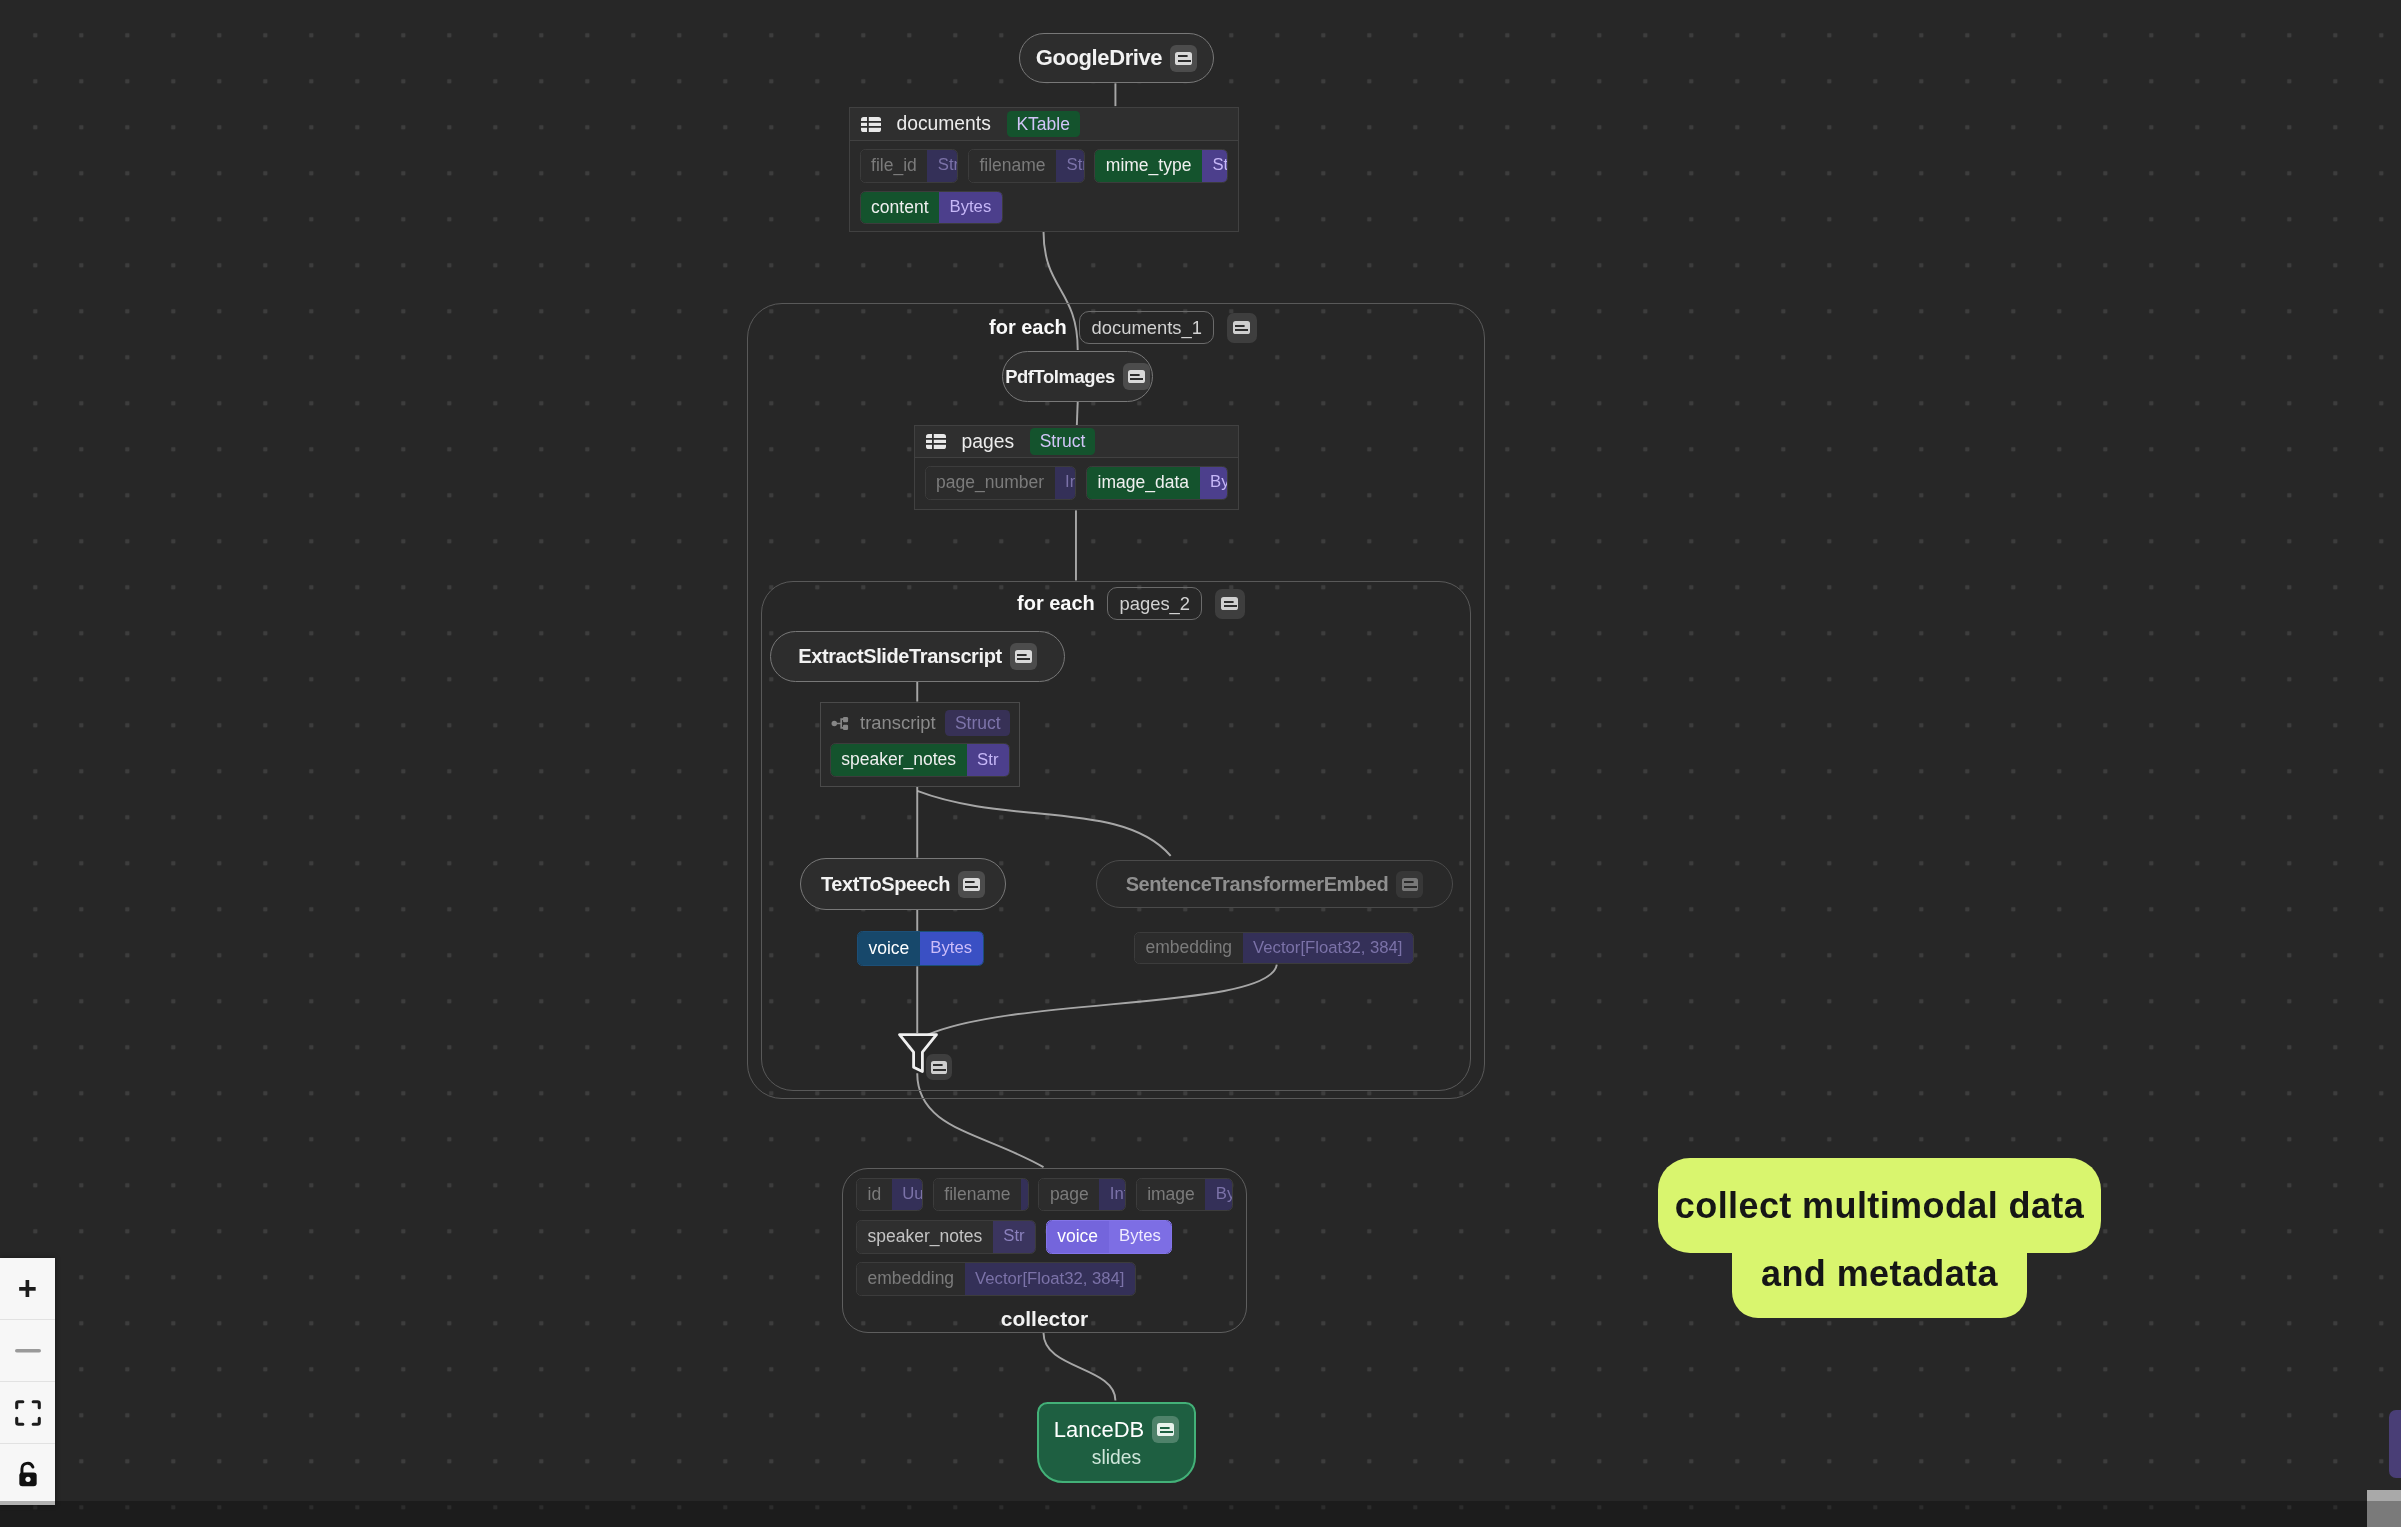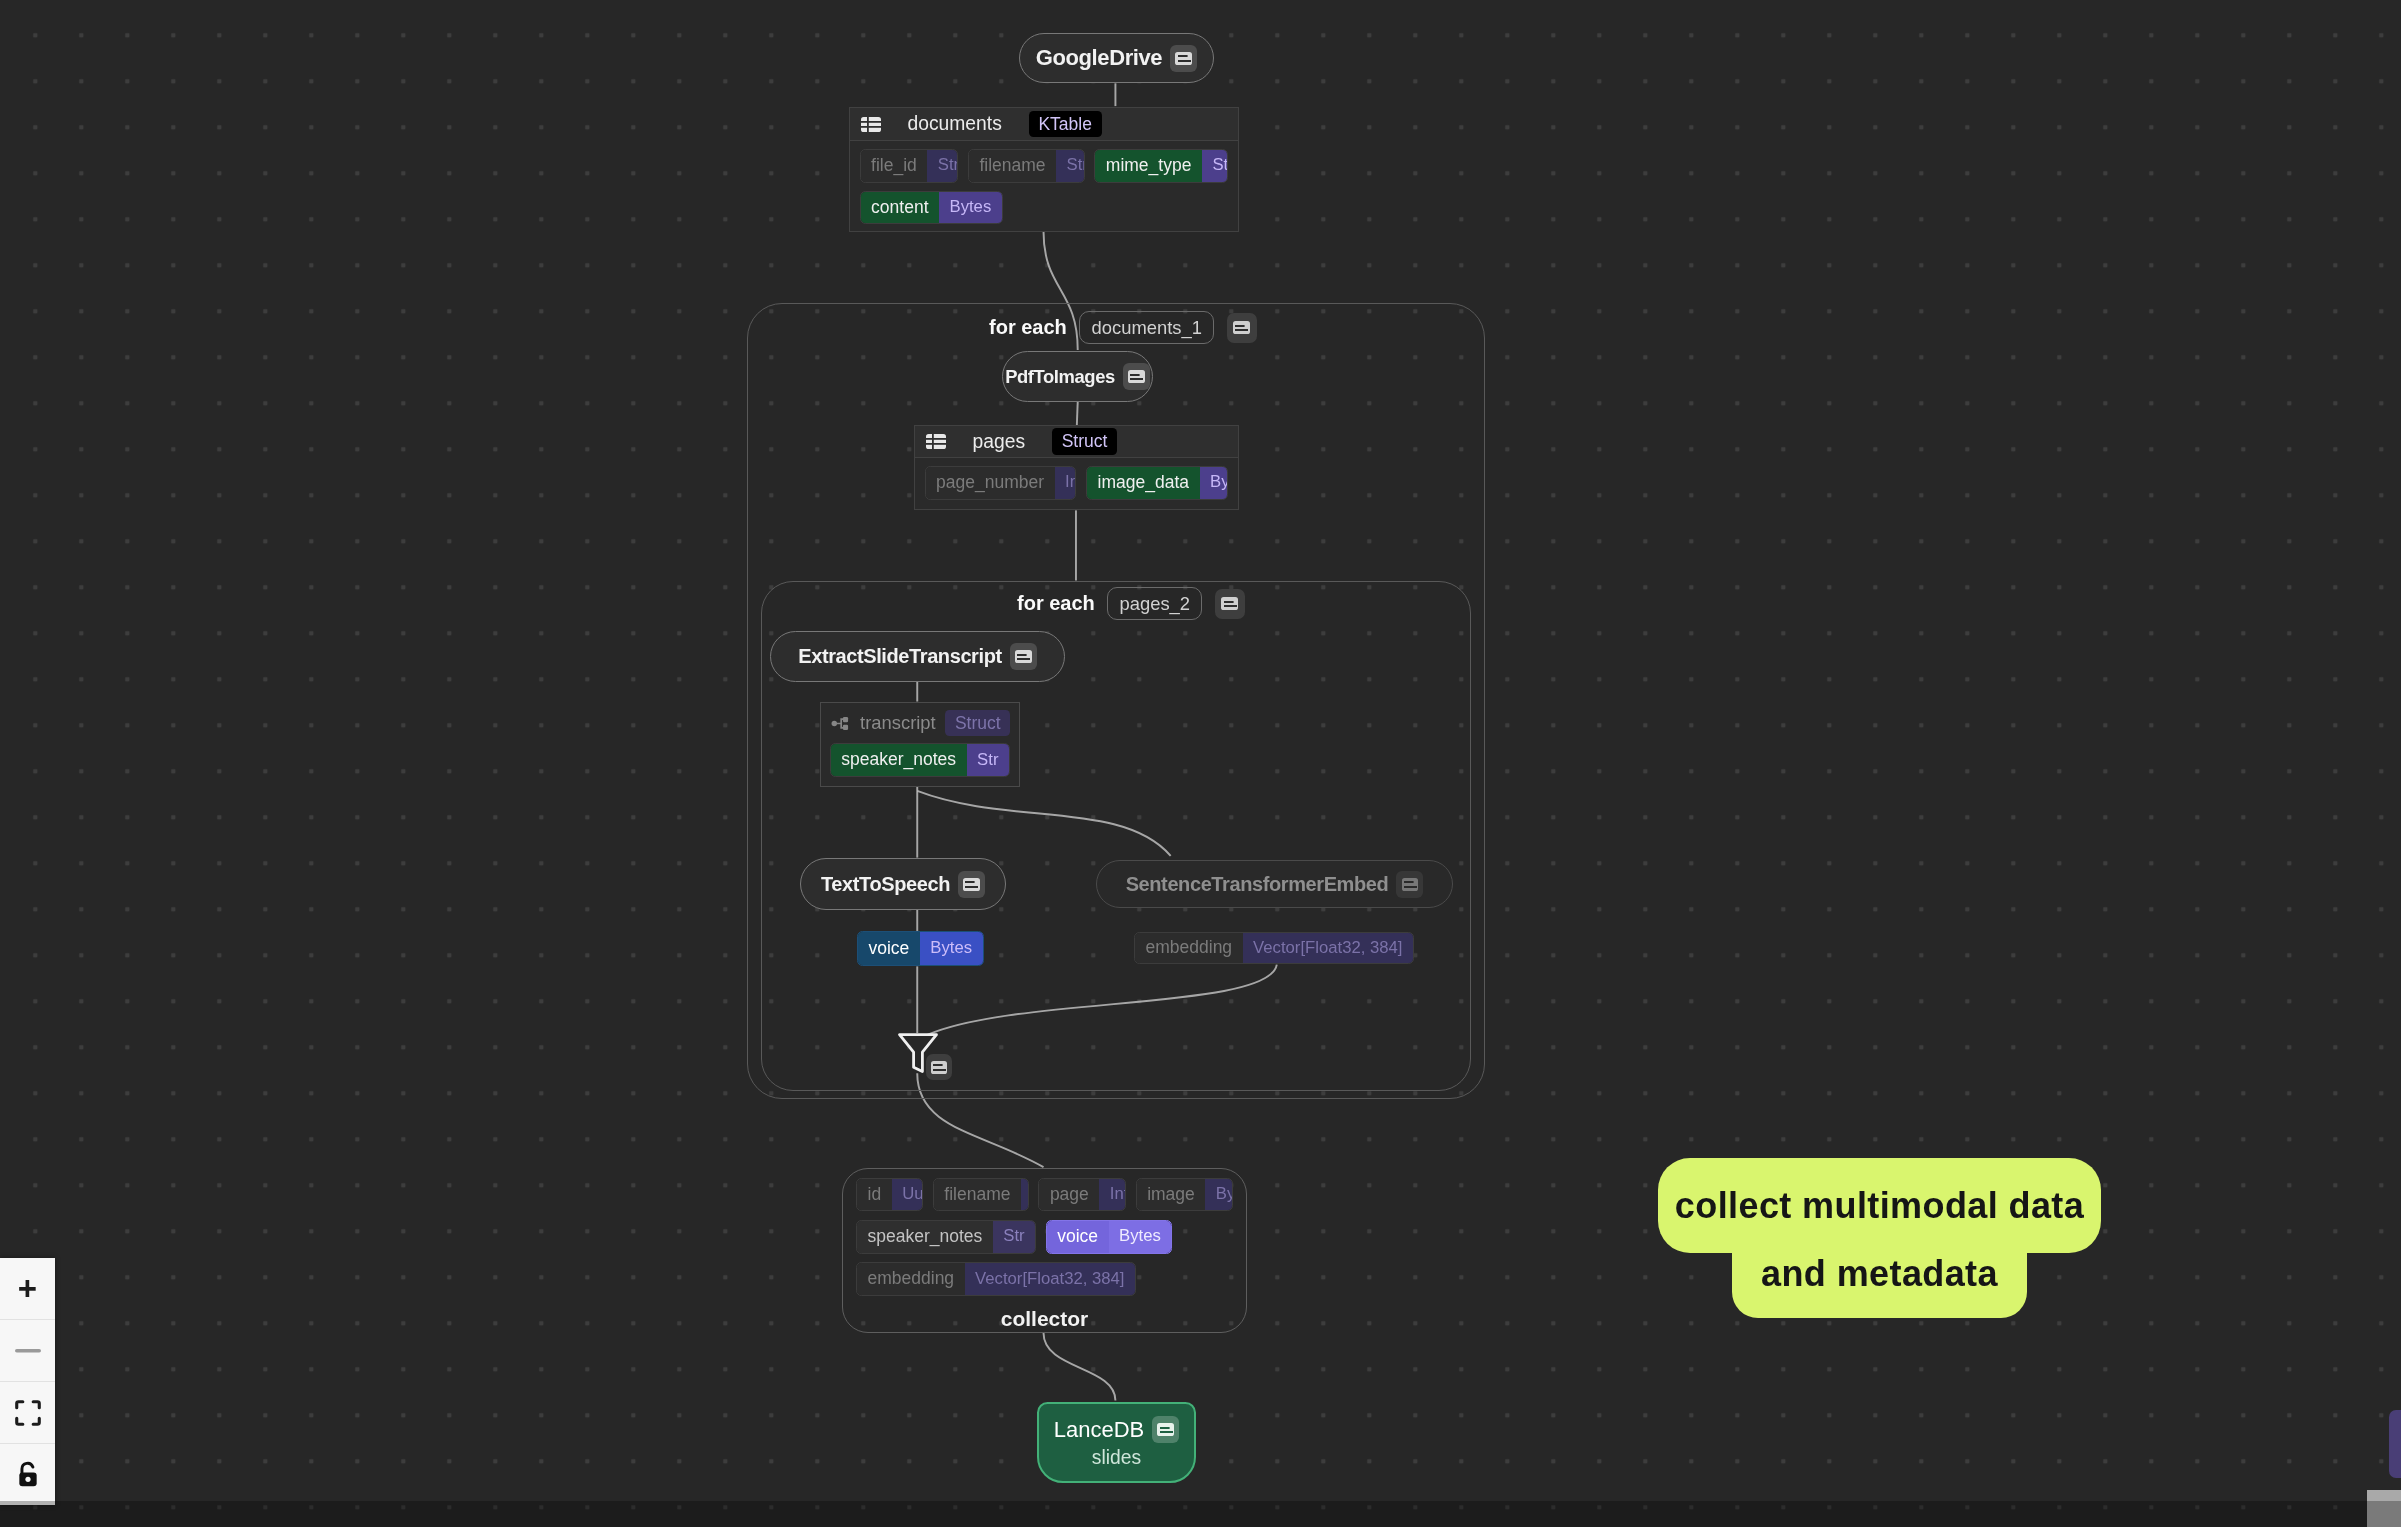--- a/index.html
+++ b/index.html
@@ -24,25 +24,25 @@
     background-image:linear-gradient(#2d2d2d 0 0),linear-gradient(#2d2d2d 0 0);
     background-repeat:no-repeat;background-size:9.6px 2.2px,13px 2.2px;background-position:2.2px 3.5px,2.2px 8px;}
   .doc-btn{width:30px;height:30px;border-radius:7px;background:#3e3e3e;
     display:flex;align-items:center;justify-content:center;}
   .doc-btn i{display:block;width:16.7px;height:13px;border-radius:2.6px;background:#cfcfcf;
     background-image:linear-gradient(#2d2d2d 0 0),linear-gradient(#2d2d2d 0 0);
     background-repeat:no-repeat;background-size:9.6px 2.2px,13px 2.2px;background-position:2.2px 3.5px,2.2px 8px;}
 
   
   .dtable{position:absolute;background:#2a2a2a;border:0.9px solid #414141;box-sizing:border-box;}
-  .thead{display:flex;align-items:center;gap:27px;background:#2f2f2f;
+  .thead{display:flex;align-items:center;gap:16px;background:#2f2f2f;
     border-bottom:0.9px solid #414141;padding:5.3px 10.5px;height:33px;box-sizing:border-box;}
   .tname{color:#ececec;font-size:19.3px;}
   .tname.dim{color:#8b8b8b;}
-  .tbadge{background:#000000;color:#d2c5f8;border-radius:4.4px;padding:2.6px 9.6px;font-size:17.5px;}
+  .tbadge{background:#14532d;color:#d2c5f8;border-radius:4.4px;padding:2.6px 9.6px;font-size:17.5px;}
   .tbadge.dim{background:#373156;color:#7d74aa;}
   .tbody{padding:8px 9.6px;display:flex;flex-direction:column;gap:8px;}
   .trow{display:flex;gap:9.6px;align-items:center;}
 
   
   .chip{display:inline-flex;align-items:stretch;border-radius:5.3px;overflow:hidden;
     font-size:17.5px;line-height:1;border:0.9px solid #3c3c3c;white-space:nowrap;}
   .chip .cname{padding:7px 10.5px;background:#14532d;color:#f0f0f0;display:flex;align-items:center;}
   .chip .ctype{padding:7px 10.5px;background:#4c3f8c;color:#c6b7f7;font-size:16.7px;display:flex;align-items:center;}
   .chip.dim .cname{background:#2c2c2c;color:#7b7b7b;}

